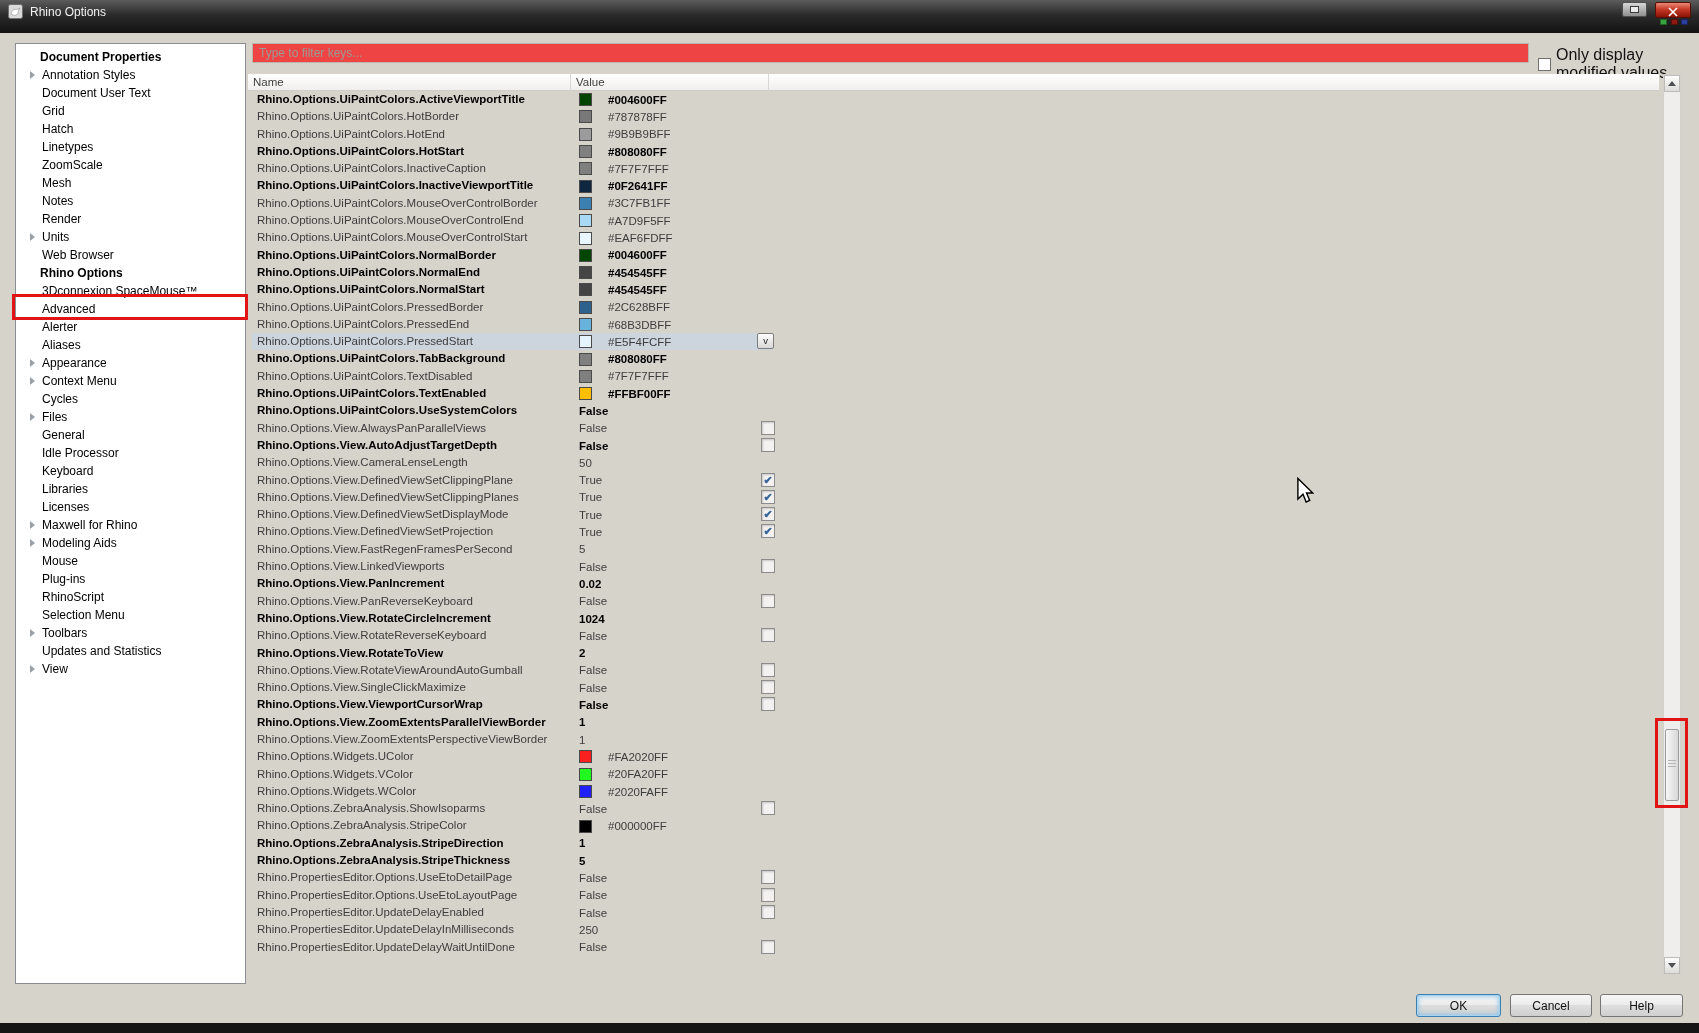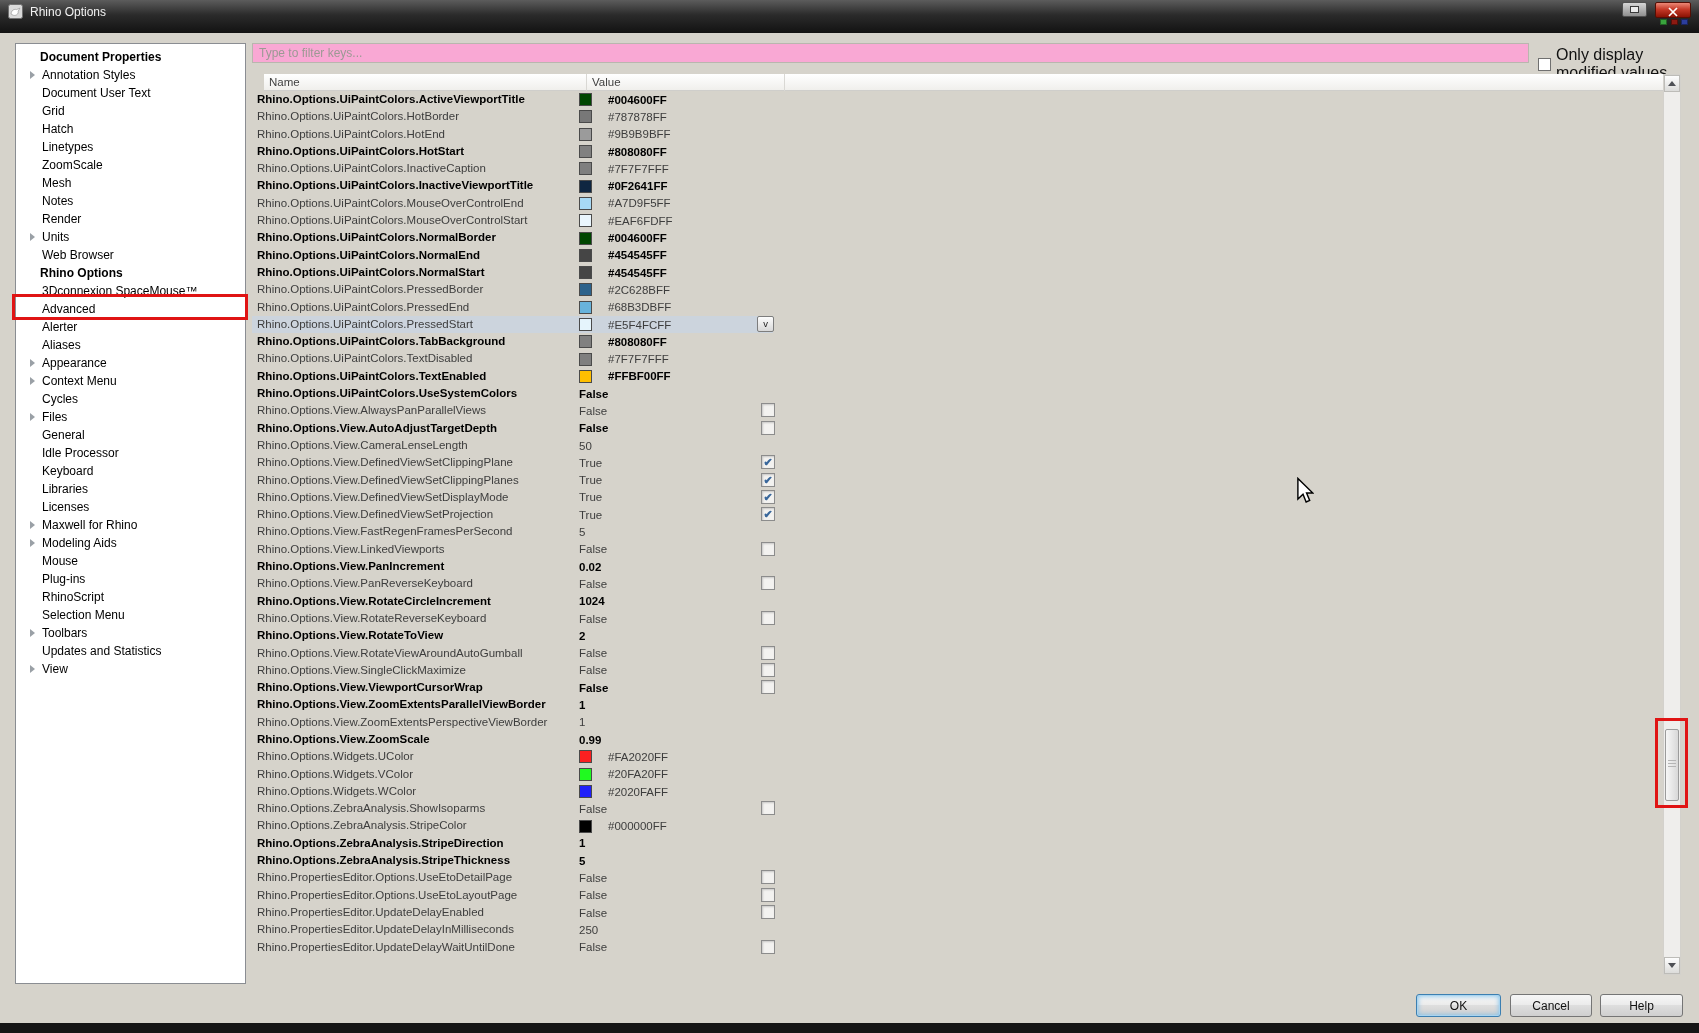--- a/index.html
+++ b/index.html
@@ -40,29 +40,29 @@
   .tree-row { position:relative; height:18px; line-height:18px; font-size:12px; color:#000; white-space:nowrap; }
   .tree-header { font-weight:bold; padding-left:24px; }
   .tree-item { padding-left:26px; cursor:default; }
   .twisty {
     position:absolute; left:14px; top:5px; width:0; height:0;
     border-top:4px solid transparent; border-bottom:4px solid transparent; border-left:5px solid #9aa0a6;
   }
   
   .filter-input {
     position:absolute; left:252px; top:43px; width:1277px; height:20px;
-    background:#f9a8d4; border:1px solid #b9b6ae; font-size:12px; padding:0 6px; color:#333;
+    background:#ef4444; border:1px solid #b9b6ae; font-size:12px; padding:0 6px; color:#333;
     font-family:"Liberation Sans", sans-serif;
   }
   .filter-input::placeholder { color:#9c9a94; }
   .mod-check { position:absolute; left:1538px; top:46px; display:flex; align-items:center; gap:5px; font-size:16px; color:#111; }
   .mod-box { width:13px; height:13px; background:#fff; border:1px solid #707070; flex:none; }
   
   .grid-header {
-    position:absolute; left:264px; top:74px; width:1411px; height:17px;
+    position:absolute; left:248px; top:74px; width:1411px; height:17px;
     background:linear-gradient(#ffffff,#f0efec); border-bottom:1px solid #cfcecb;
   }
   .gh { position:absolute; top:0; height:17px; line-height:16px; font-size:11.5px; color:#404040; padding-left:5px; border-right:1px solid #d9d8d4; }
   .gh-name { left:0; width:323px; }
   .gh-value { left:323px; width:198px; }
   .grid-rows { position:absolute; left:252px; top:91px; width:1411px; height:884px; overflow:hidden; }
   .grid-row { position:relative; height:17.3px; }
   .cell-name {
     position:absolute; left:0; top:0; width:323px; height:17.3px; line-height:17.3px;
     font-size:11.5px; color:#3d3d3d; padding-left:5px; white-space:nowrap; overflow:hidden;
@@ -223,20 +223,27 @@
       </div>
     </div>
     <div class="grid-row bold">
       <div class="cell-name">Rhino.Options.UiPaintColors.InactiveViewportTitle</div>
       <div class="cell-value">
         <span class="swatch" style="background: rgb(15, 38, 65);"></span>
         <span class="val-text">#0F2641FF</span>
       </div>
     </div>
     <div class="grid-row">
+      <div class="cell-name">Rhino.Options.UiPaintColors.MouseOverControlBorder</div>
+      <div class="cell-value">
+        <span class="swatch" style="background: rgb(60, 127, 177);"></span>
+        <span class="val-text">#3C7FB1FF</span>
+      </div>
+    </div>
+    <div class="grid-row">
       <div class="cell-name">Rhino.Options.UiPaintColors.MouseOverControlEnd</div>
       <div class="cell-value">
         <span class="swatch" style="background: rgb(167, 217, 245);"></span>
         <span class="val-text">#A7D9F5FF</span>
       </div>
     </div>
     <div class="grid-row">
       <div class="cell-name">Rhino.Options.UiPaintColors.MouseOverControlStart</div>
       <div class="cell-value">
         <span class="swatch" style="background: rgb(234, 246, 253);"></span>
@@ -431,26 +438,20 @@
     <div class="grid-row bold">
       <div class="cell-name">Rhino.Options.View.ZoomExtentsParallelViewBorder</div>
       <div class="cell-value">
         <span class="val-text">1</span>
       </div>
     </div>
     <div class="grid-row">
       <div class="cell-name">Rhino.Options.View.ZoomExtentsPerspectiveViewBorder</div>
       <div class="cell-value">
         <span class="val-text">1</span>
-      </div>
-    </div>
-    <div class="grid-row bold">
-      <div class="cell-name">Rhino.Options.View.ZoomScale</div>
-      <div class="cell-value">
-        <span class="val-text">0.99</span>
       </div>
     </div>
     <div class="grid-row">
       <div class="cell-name">Rhino.Options.Widgets.UColor</div>
       <div class="cell-value">
         <span class="swatch" style="background: rgb(250, 32, 32);"></span>
         <span class="val-text">#FA2020FF</span>
       </div>
     </div>
     <div class="grid-row">

